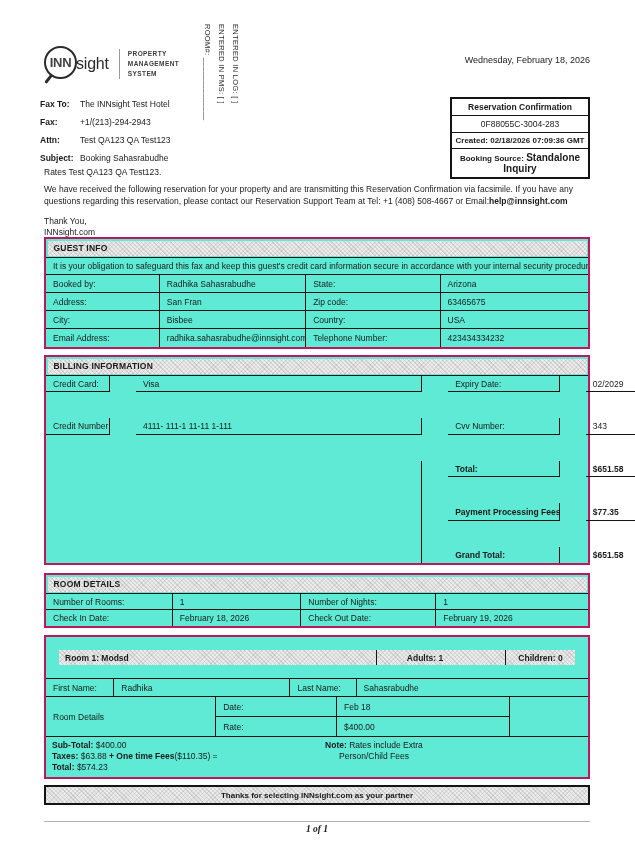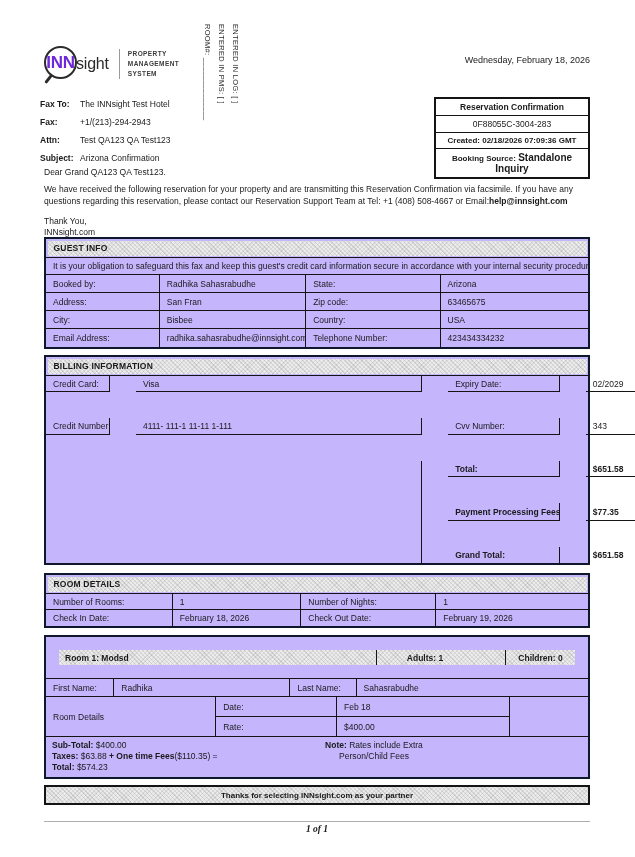--- a/index.html
+++ b/index.html
@@ -13,58 +13,58 @@
   .b { font-weight:bold; }
 
   
   .logo { position:absolute; top:46px; left:44px; display:flex; align-items:center; }
   .lens-wrap { position:relative; width:36px; height:36px; }
   .lens {
     position:absolute; top:0; left:0; width:33px; height:33px;
     border:2.5px solid #2b2b2b; border-radius:50%;
     display:flex; align-items:center; justify-content:center;
   }
-  .lens-inn { font-size:17px; font-weight:600; letter-spacing:-0.3px; color:#6d28d9; }
+  .lens-inn { font-size:13px; font-weight:600; letter-spacing:-0.3px; color:#404040; }
   .lens-handle {
     position:absolute; left:3px; top:28px; width:2.5px; height:10px;
     background:#2b2b2b; transform:rotate(38deg); border-radius:2px;
   }
   .logo-sight { font-size:16px; font-weight:500; color:#2b2b2b; margin-left:-4px; letter-spacing:-0.2px; }
   .logo-sep { width:1px; height:30px; background:#9a9a9a; margin:0 8px 0 10px; }
   .tagline { font-size:6.5px; font-weight:600; letter-spacing:0.4px; color:#3c3c3c; line-height:1.5; }
 
   .stamps { position:absolute; top:24px; left:203px; display:flex; gap:5px; }
   .stamp { writing-mode:vertical-rl; text-orientation:mixed; font-size:7.5px; color:#2e2e2e; letter-spacing:0.3px; }
 
   .doc-date { position:absolute; top:55px; right:45px; font-size:9px; color:#222; }
 
   
   .fax-block { position:absolute; top:99px; left:40px; display:grid; grid-template-columns:40px auto; row-gap:8px; }
   .fax-label { font-weight:bold; font-size:8.5px; }
   .fax-value { font-size:8.5px; }
 
   
-  .conf-box { position:absolute; top:97px; right:45px; width:156px; border:2px solid #141414; background:#fff; }
+  .conf-box { position:absolute; top:97px; right:45px; width:140px; border:2px solid #141414; background:#fff; }
   .conf-row { border-top:1px solid #141414; text-align:center; padding:3px 2px; font-size:8px; }
   .conf-row:first-child { border-top:none; }
   .conf-title { font-weight:bold; font-size:8.5px; }
   .conf-num { font-size:8.5px; }
   .conf-created { font-weight:bold; }
   .conf-src-label { font-weight:bold; font-size:8px; }
   .conf-src-value { font-weight:bold; font-size:10px; }
 
   
   .letter { position:absolute; top:167px; left:44px; width:546px; line-height:1.35; }
   .letter .greeting { margin-bottom:6px; }
   .letter .body { margin-bottom:9px; }
   .letter .sig { line-height:1.3; }
 
   
   .sections { position:absolute; top:237px; left:44px; width:546px; }
-  .section { border:2px solid #0f172a; background:#c4b5fd; }
+  .section { border:2px solid #be185d; background:#5eead4; }
   .hatch {
     background-color:#ebebeb;
     background-image:
       repeating-linear-gradient(45deg, rgba(0,0,0,0.10) 0 1px, transparent 1px 3px),
       repeating-linear-gradient(-45deg, rgba(0,0,0,0.07) 0 1px, transparent 1px 3px);
   }
   .bar-wrap { border-bottom:1px solid #141414; }
   .bar { margin:1.5px; padding:2.5px 6px; font-weight:bold; font-size:8.5px; letter-spacing:0.2px; }
 
   .cell { display:flex; align-items:center; padding:0 7px; overflow:hidden; white-space:nowrap; }
@@ -129,32 +129,32 @@
   <div class="doc-date">Wednesday, February 18, 2026</div>
 
   <div class="fax-block">
     <span class="fax-label">Fax To:</span>
     <span class="fax-value">The INNsight Test Hotel</span>
     <span class="fax-label">Fax:</span>
     <span class="fax-value">+1/(213)-294-2943</span>
     <span class="fax-label">Attn:</span>
     <span class="fax-value">Test QA123 QA Test123</span>
     <span class="fax-label">Subject:</span>
-    <span class="fax-value">Arizona Confirmation</span>
+    <span class="fax-value">Booking Sahasrabudhe</span>
   </div>
 
   <div class="conf-box">
     <div class="conf-row conf-title">Reservation Confirmation</div>
     <div class="conf-row conf-num">0F88055C-3004-283</div>
     <div class="conf-row conf-created">Created: 02/18/2026 07:09:36 GMT</div>
     <div class="conf-row"><span class="conf-src-label">Booking Source: </span><span class="conf-src-value">Standalone Inquiry</span></div>
   </div>
 
   <div class="letter">
-    <div class="greeting">Dear Grand QA123 QA Test123.</div>
+    <div class="greeting">Rates Test QA123 QA Test123.</div>
     <div class="body"><span>We have received the following reservation for your property and are transmitting this Reservation Confirmation via facsimile. If you have any questions regarding this reservation, please contact our Reservation Support Team at Tel: +1 (408) 508-4667 or Email:</span><span class="b">help@innsight.com</span></div>
     <div class="sig">
       <div>Thank You,</div>
       <div>INNsight.com</div>
     </div>
   </div>
 
   <div class="sections">
 
     <div class="section">

